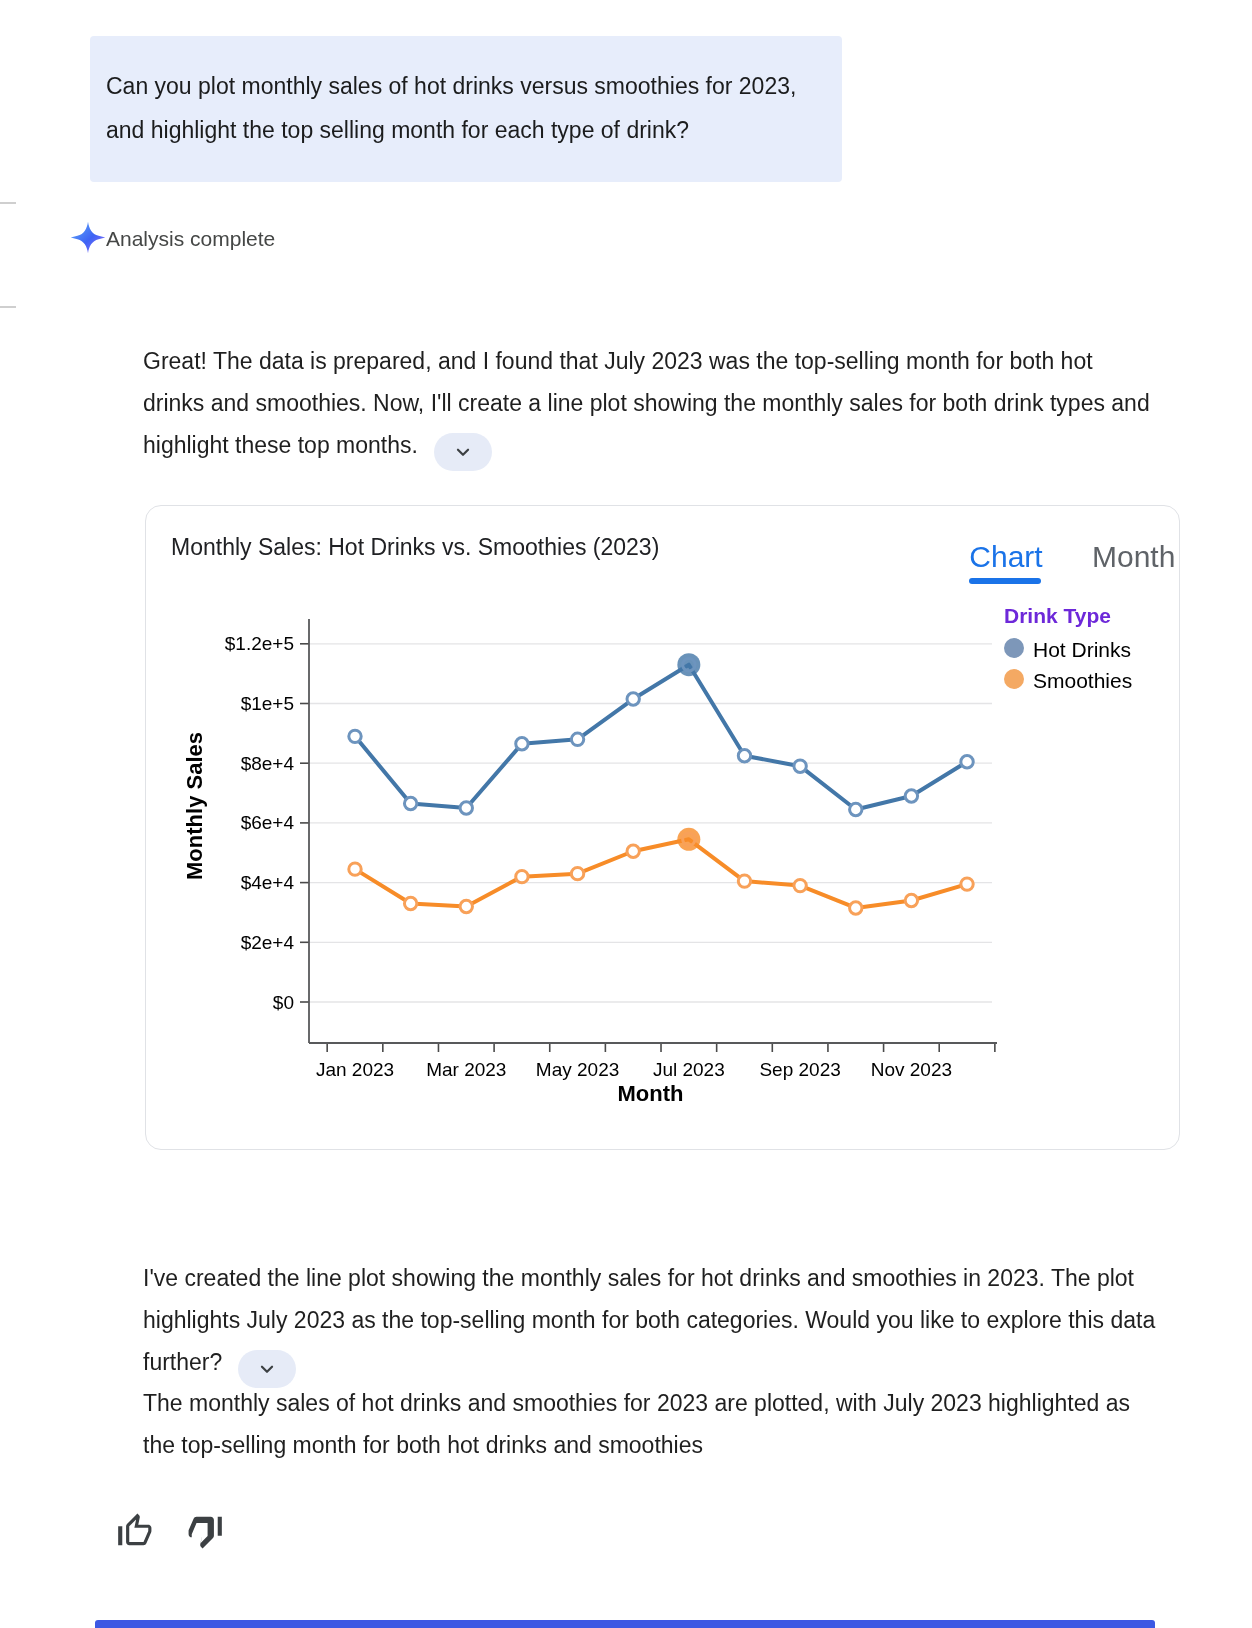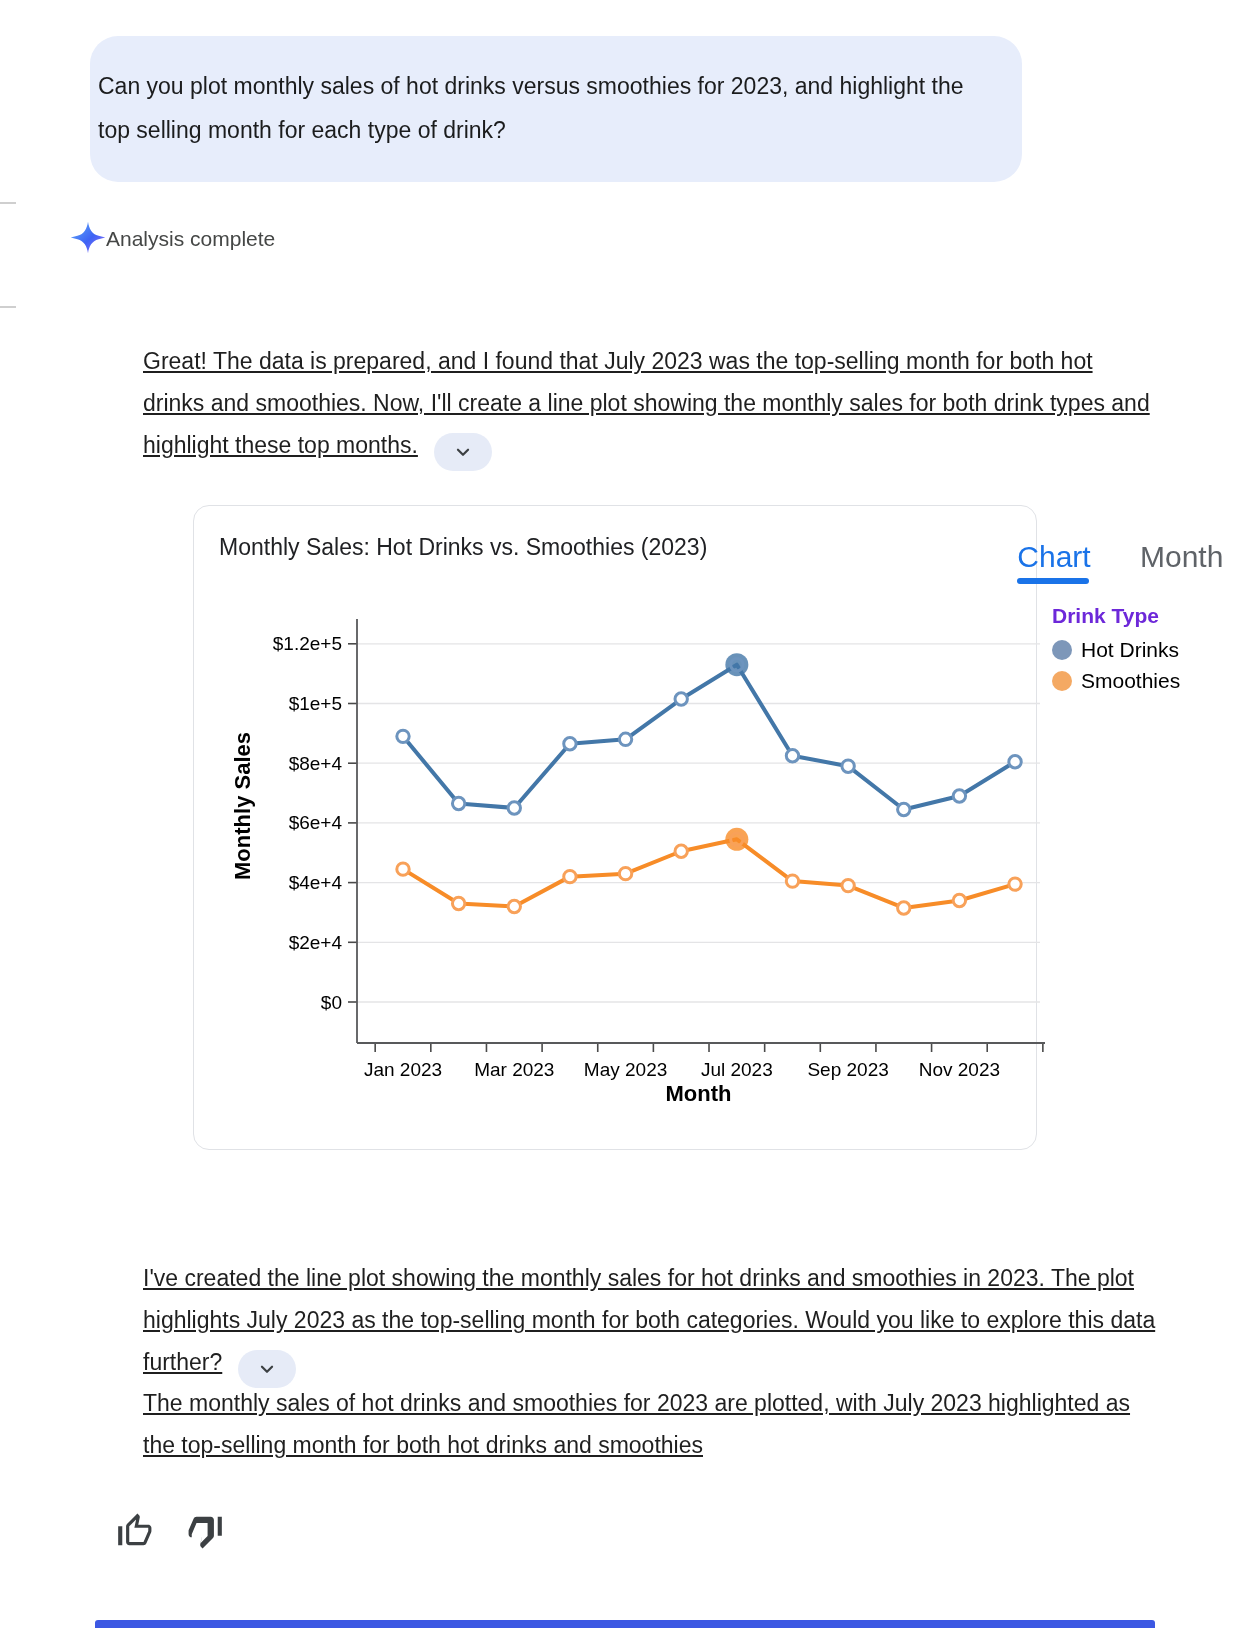--- a/index.html
+++ b/index.html
@@ -1,47 +1,47 @@
 <!DOCTYPE html>
 <html><head>
 <meta charset="utf-8">
 <style>
   html,body{margin:0;padding:0;background:#fff;}
   .page{position:relative;width:1252px;height:1628px;background:#fff;overflow:hidden;
         font-family:"Liberation Sans",sans-serif;color:#1f1f1f;}
 
   
-  .user-bubble{position:absolute;left:90px;top:36px;width:932px;box-sizing:border-box;
-    background:#e7edfb;border-radius:28px;padding:28px 30px 30px 8px;}
+  .user-bubble{position:absolute;left:90px;top:36px;width:752px;box-sizing:border-box;
+    background:#e7edfb;border-radius:4px;padding:28px 30px 30px 16px;}
   .user-bubble p{margin:0;font-size:23px;line-height:44px;color:#1b1c1d;}
 
   
   .edge-tick{position:absolute;left:0;width:16px;height:2px;background:#cfcfcf;}
 
   
   .status-row{position:absolute;left:70px;top:220px;display:flex;align-items:center;}
   .status-row .label{font-size:21px;color:#454746;}
 
   
-  .para{position:absolute;left:143px;width:1016px;font-size:23px;line-height:42px;color:#1f1f1f;text-decoration:underline;}
+  .para{position:absolute;left:143px;width:1016px;font-size:23px;line-height:42px;color:#1f1f1f;}
   .pill{display:inline-flex;align-items:center;justify-content:center;width:58px;height:38px;
     background:#e6ebf7;border:none;border-radius:19px;margin-left:16px;vertical-align:-10px;cursor:pointer;}
 
   
-  .card{position:absolute;left:145px;top:505px;width:844px;height:645px;background:#fff;
-    border:1px solid #e0e2e6;border-radius:16px;box-sizing:border-box;margin-left:48px;}
+  .card{position:absolute;left:145px;top:505px;width:1035px;height:645px;background:#fff;
+    border:1px solid #e0e2e6;border-radius:16px;box-sizing:border-box;}
   .card-title{position:absolute;left:25px;top:28px;font-size:23px;color:#202124;}
   .tab{position:absolute;top:34px;font-size:30px;background:none;border:none;cursor:pointer;padding:0;}
   .tab.chart{left:822px;width:76px;color:#1a73e8;}
   .tab.table{left:946px;width:70px;color:#5f6368;}
   .tab-underline{position:absolute;left:823px;top:72px;width:72px;height:6px;border-radius:3px;background:#1a73e8;}
 
   .legend{position:absolute;left:858px;top:98px;}
   .legend .lg-title{font-size:21px;font-weight:bold;color:#6d28d9;margin-bottom:10px;}
-  .legend .row{display:flex;align-items:center;gap:9px;margin-bottom:7px;}
+  .legend .row{display:flex;align-items:flex-start;gap:9px;margin-bottom:7px;}
   .legend .dot{width:20px;height:20px;border-radius:50%;flex:0 0 auto;}
   .legend .row span{font-size:21px;color:#000;}
 
   .chart-svg{position:absolute;left:20px;top:90px;}
 
   
   .feedback{position:absolute;left:113px;top:1510px;display:flex;gap:30px;}
   .icon-btn{background:none;border:none;padding:2px;cursor:pointer;color:#444746;}
 
   .bottom-bar{position:absolute;left:95px;top:1620px;width:1060px;height:8px;background:#3c58e3;border-radius:3px 3px 0 0;}

